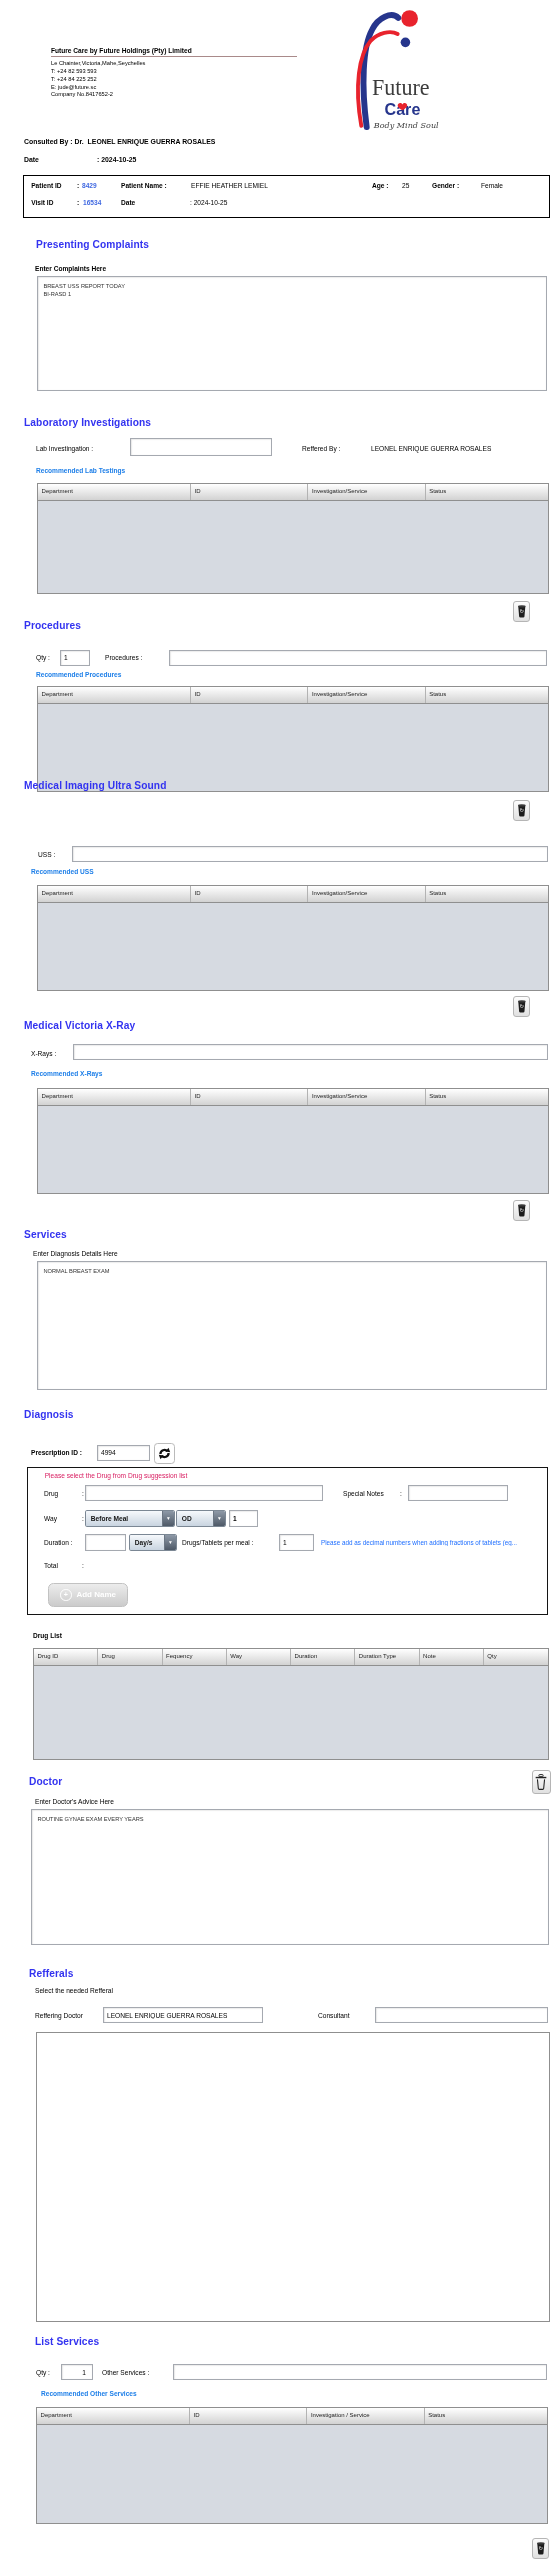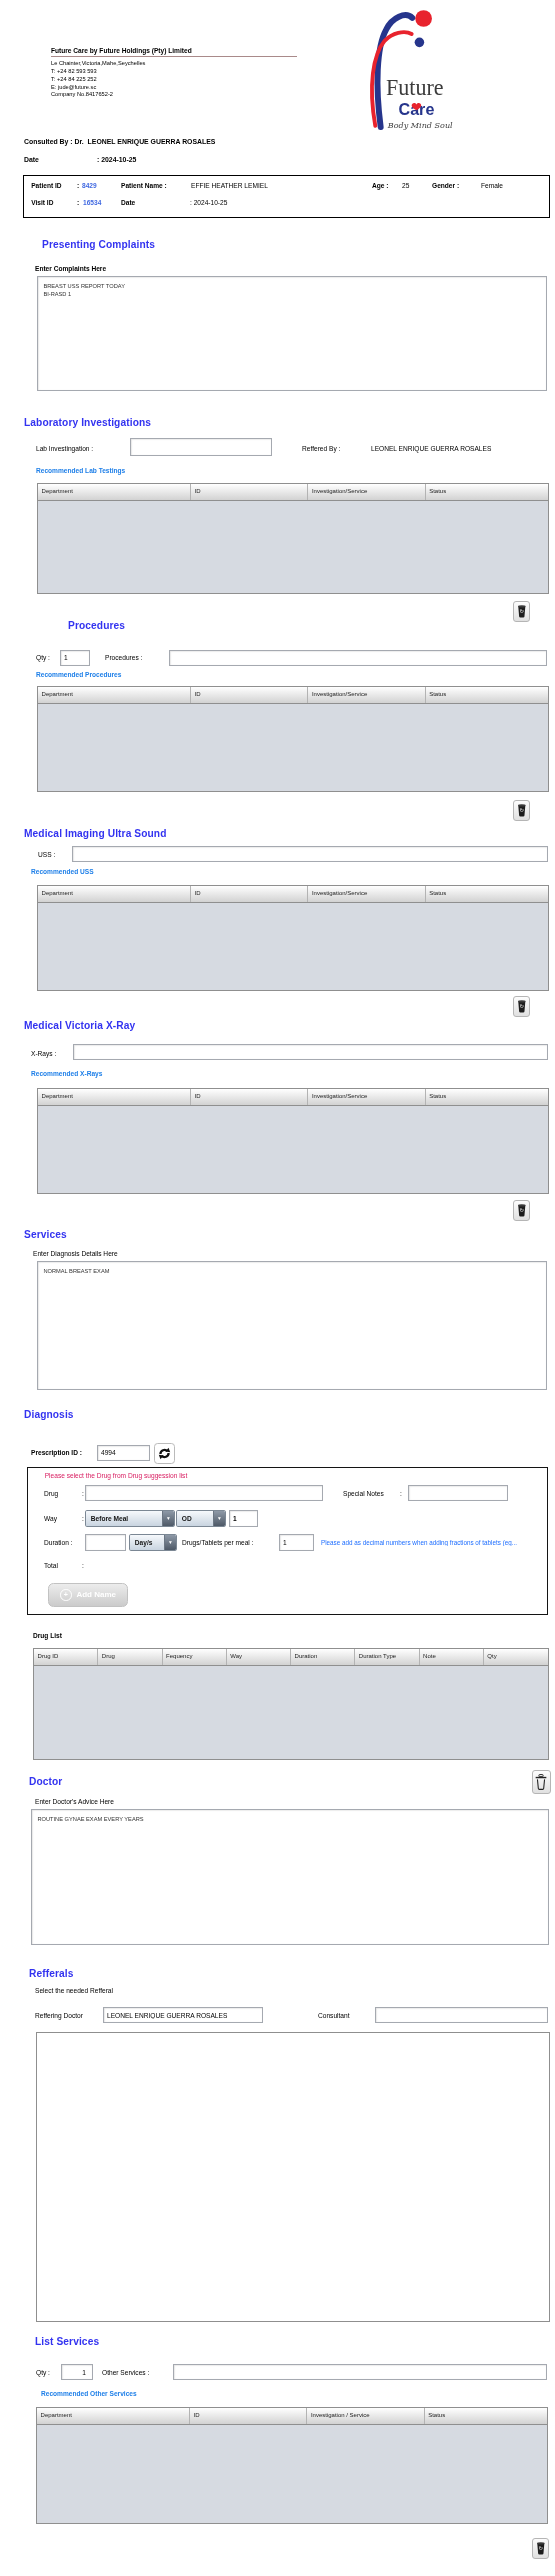--- a/index.html
+++ b/index.html
@@ -48,21 +48,21 @@
 
 <div id="page">
 
   <div class="abs lh-title" style="left:51px;top:47px;">Future Care by Future Holdings (Pty) Limited</div>
   <div class="abs lh-line" style="left:51px;top:60px;">Le Chainter,Victoria,Mahe,Seychelles</div>
   <div class="abs lh-line" style="left:51px;top:68px;">T: +24  82 593 593</div>
   <div class="abs lh-line" style="left:51px;top:76px;">T: +24  84 225 252</div>
   <div class="abs lh-line" style="left:51px;top:84px;">E: jude@future.sc</div>
   <div class="abs lh-line" style="left:51px;top:91px;">Company No.8417652-2</div>
 
-  <div class="abs" style="left:366px;top:3px;width:117px;height:130px;">
+  <div class="abs" style="left:352px;top:3px;width:117px;height:130px;">
     <svg width="117" height="130" viewBox="0 0 195 218">
       <path d="M24,208 C15,140 17,74 33,45 C43,24 66,14 77,25" stroke="#26358c" stroke-width="10" fill="none" stroke-linecap="round"></path>
       <path d="M15,206 C3,140 11,86 31,63 C43,50 64,45 76,52" stroke="#e8232d" stroke-width="6.5" fill="none" stroke-linecap="round"></path>
       <circle cx="96" cy="26" r="14" fill="#e8232d"></circle>
       <circle cx="89" cy="66" r="8" fill="#26358c"></circle>
       <text x="33" y="155" font-family="Liberation Serif, serif" font-size="37" fill="#3c3c3c">Future</text>
       <text x="54" y="188" font-family="Liberation Sans, sans-serif" font-weight="bold" font-size="27" fill="#26358c">C<tspan fill="#26358c">a</tspan>re</text>
       <path d="M84,170 c-2,-4 -8,-3 -8,2 c0,4 8,8 8,8 c0,0 8,-4 8,-8 c0,-5 -6,-6 -8,-2 z" fill="#e8232d"></path>
       <text x="36" y="210" font-family="DejaVu Serif, serif" font-style="italic" font-size="13.5" fill="#3f3f3f">Body Mind Soul</text>
     </svg>
@@ -87,21 +87,21 @@
     <span class="abs lbl" style="left:378px;top:6px;">25</span>
     <span class="abs blbl" style="left:408px;top:6px;">Gender  :</span>
     <span class="abs lbl" style="left:457px;top:6px;">Female</span>
     <span class="abs blbl" style="left:7.2px;top:23px;">Visit ID</span>
     <span class="abs blbl" style="left:53px;top:23px;">:</span>
     <span class="abs lbl idval" style="left:59px;top:23px;">16534</span>
     <span class="abs blbl" style="left:97px;top:23px;">Date</span>
     <span class="abs lbl" style="left:166px;top:23px;">: 2024-10-25</span>
   </div>
 
-  <div class="abs h-title" style="left:42px;top:239px;">Presenting Complaints</div>
+  <div class="abs h-title" style="left:36px;top:239px;">Presenting Complaints</div>
   <div class="abs blbl" style="left:35px;top:265px;">Enter Complaints Here</div>
   <textarea class="abs inp" style="left: 37px; top: 276px; width: 510px; height: 115px;">BREAST USS REPORT TODAY
 BI-RASD 1</textarea>
 
   <div class="abs h-title" style="left:24px;top:417px;">Laboratory  Investigations</div>
   <div class="abs lbl" style="left:36px;top:445px;">Lab Investingation :</div>
   <input class="abs inp" style="left: 130px; top: 438px; width: 142px; height: 18px;">
   <div class="abs lbl" style="left:302px;top:445px;">Reffered By :</div>
   <div class="abs lbl" style="left:371px;top:445px;">LEONEL ENRIQUE GUERRA ROSALES</div>
   <div class="abs link" style="left:36px;top:467px;">Recommended Lab Testings</div>
@@ -114,21 +114,21 @@
     </div>
   </div>
   <div class="abs tbtn" style="left:513px;top:601px;">
     <svg width="9.6" height="13" viewBox="0 0 16 22">
       <path d="M2,2 h12 l-1.5,17.5 a2,2 0 0 1 -2,1.8 h-5 a2,2 0 0 1 -2,-1.8 z" fill="#1d1d1d"></path>
       <ellipse cx="8" cy="2.4" rx="6.3" ry="1.8" fill="#3a3a3a"></ellipse>
       <text x="8" y="14" text-anchor="middle" font-size="9" fill="#fff">↻</text>
     </svg>
   </div>
 
-  <div class="abs h-title" style="left:24px;top:620px;margin-left:44px;">Procedures</div>
+  <div class="abs h-title" style="left:24px;top:620px;">Procedures</div>
   <div class="abs lbl" style="left:36px;top:654px;">Qty :</div>
   <input class="abs inp" style="left: 60px; top: 650px; width: 30px; height: 15.5px;" value="1">
   <div class="abs lbl" style="left:105px;top:654px;">Procedures :</div>
   <input class="abs inp" style="left: 169px; top: 650px; width: 378px; height: 15.5px;">
   <div class="abs link" style="left:36px;top:671px;">Recommended Procedures</div>
   <div class="abs grid" style="left:37px;top:686px;width:512px;height:106px;">
     <div class="hdr">
       <span style="width:30%;">Department</span>
       <span style="width:23%;">ID</span>
       <span style="width:23%;">Investigation/Service</span>
@@ -136,21 +136,21 @@
     </div>
   </div>
   <div class="abs tbtn" style="left:513px;top:800px;">
     <svg width="9.6" height="13" viewBox="0 0 16 22">
       <path d="M2,2 h12 l-1.5,17.5 a2,2 0 0 1 -2,1.8 h-5 a2,2 0 0 1 -2,-1.8 z" fill="#1d1d1d"></path>
       <ellipse cx="8" cy="2.4" rx="6.3" ry="1.8" fill="#3a3a3a"></ellipse>
       <text x="8" y="14" text-anchor="middle" font-size="9" fill="#fff">↻</text>
     </svg>
   </div>
 
-  <div class="abs h-title" style="left:24px;top:828px;">Medical Imaging Ultra Sound</div>
+  <div class="abs h-title" style="left:24px;top:780px;">Medical Imaging Ultra Sound</div>
   <div class="abs lbl" style="left:38px;top:851px;">USS :</div>
   <input class="abs inp" style="left: 72px; top: 846px; width: 476px; height: 16px;">
   <div class="abs link" style="left:31px;top:868px;">Recommended USS</div>
   <div class="abs grid" style="left:37px;top:885px;width:512px;height:106px;">
     <div class="hdr">
       <span style="width:30%;">Department</span>
       <span style="width:23%;">ID</span>
       <span style="width:23%;">Investigation/Service</span>
       <span style="width:24%;border-right:none;">Status</span>
     </div>

